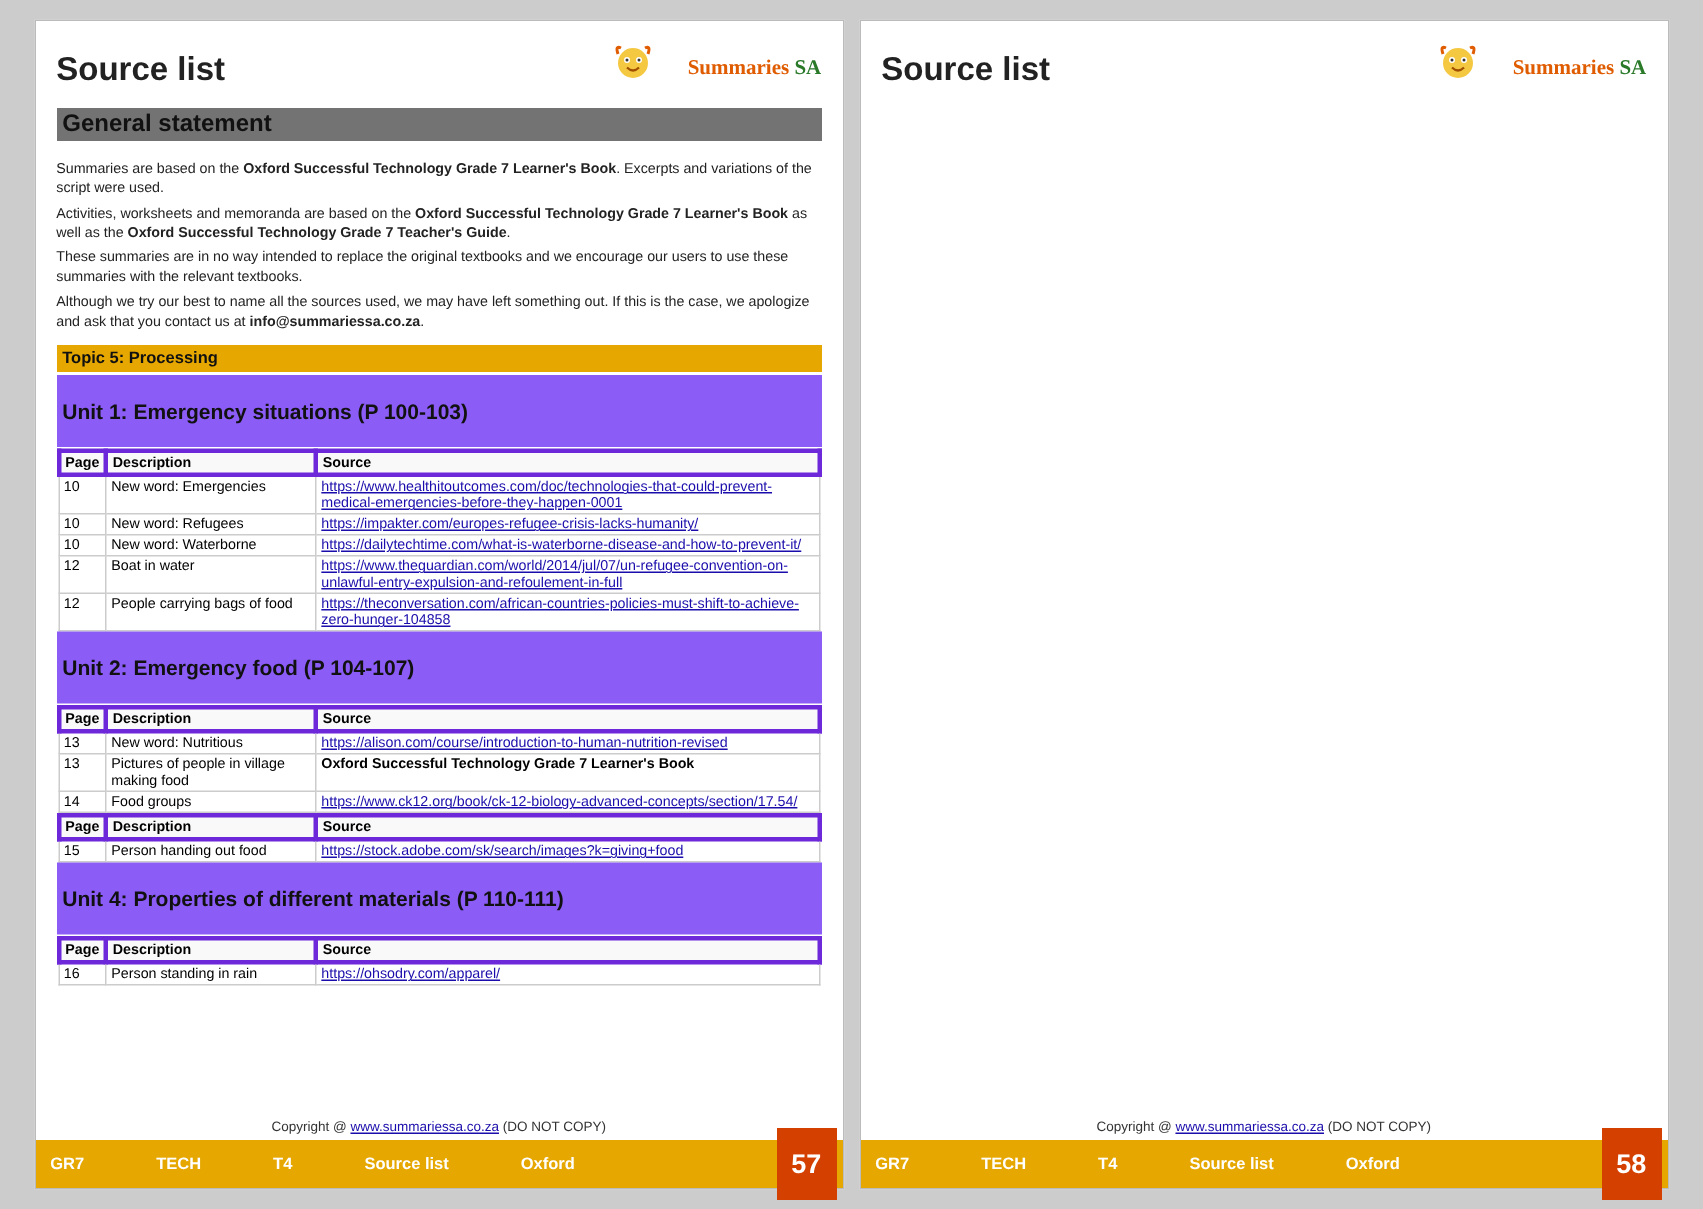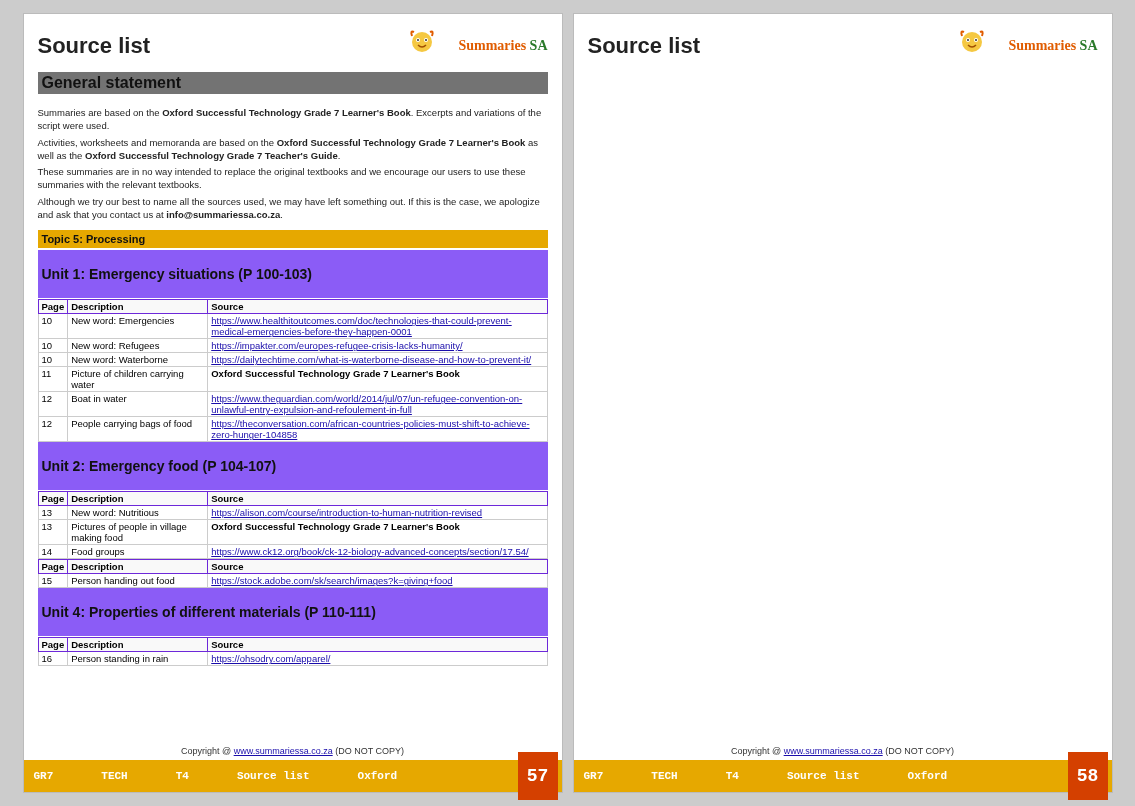--- a/index.html
+++ b/index.html
@@ -79,21 +79,21 @@
 
     table {
       width: 100%;
       border-collapse: collapse;
       font-size: 9.5px;
     }
     table th {
       font-weight: bold;
       text-align: left;
       padding: 1px 3px;
-      border: 1px solid #6d28d9;
+      border: 3px solid #6d28d9;
       background: #f9f9f9;
     }
     table td {
       padding: 1px 3px;
       border: 1px solid #ccc;
       vertical-align: top;
     }
     table td a {
       color: #1a0dab;
       text-decoration: underline;
@@ -115,21 +115,20 @@
     .copyright-line a { color: #1a0dab; }
 
     .bottom-bar {
       background: #e6a800;
       display: flex;
       align-items: center;
       height: 32px;
       margin: 0 -14px;
       padding: 0 6px;
       gap: 12px;
-      font-family: Liberation Mono, monospace;
     }
     .page-num-box {
       background: #d44000;
       color: white;
       font-weight: bold;
       font-size: 18px;
       width: 40px;
       height: 48px;
       display: flex;
       align-items: center;
@@ -211,25 +210,20 @@
       <td>10</td>
       <td>New word:  Refugees</td>
       <td><a href="#">https://impakter.com/europes-refugee-crisis-lacks-humanity/</a></td>
     </tr>
     <tr>
       <td>10</td>
       <td>New word:  Waterborne</td>
       <td><a href="#">https://dailytechtime.com/what-is-waterborne-disease-and-how-to-prevent-it/</a></td>
     </tr>
     <tr>
-      <td>11</td>
-      <td>Picture of children carrying water</td>
-      <td><b>Oxford Successful Technology Grade 7 Learner's Book</b></td>
-    </tr>
-    <tr>
       <td>12</td>
       <td>Boat in water</td>
       <td><a href="#">https://www.theguardian.com/world/2014/jul/07/un-refugee-convention-on-unlawful-entry-expulsion-and-refoulement-in-full</a></td>
     </tr>
     <tr>
       <td>12</td>
       <td>People carrying bags of food</td>
       <td><a href="#">https://theconversation.com/african-countries-policies-must-shift-to-achieve-zero-hunger-104858</a></td>
     </tr>
   </tbody>

